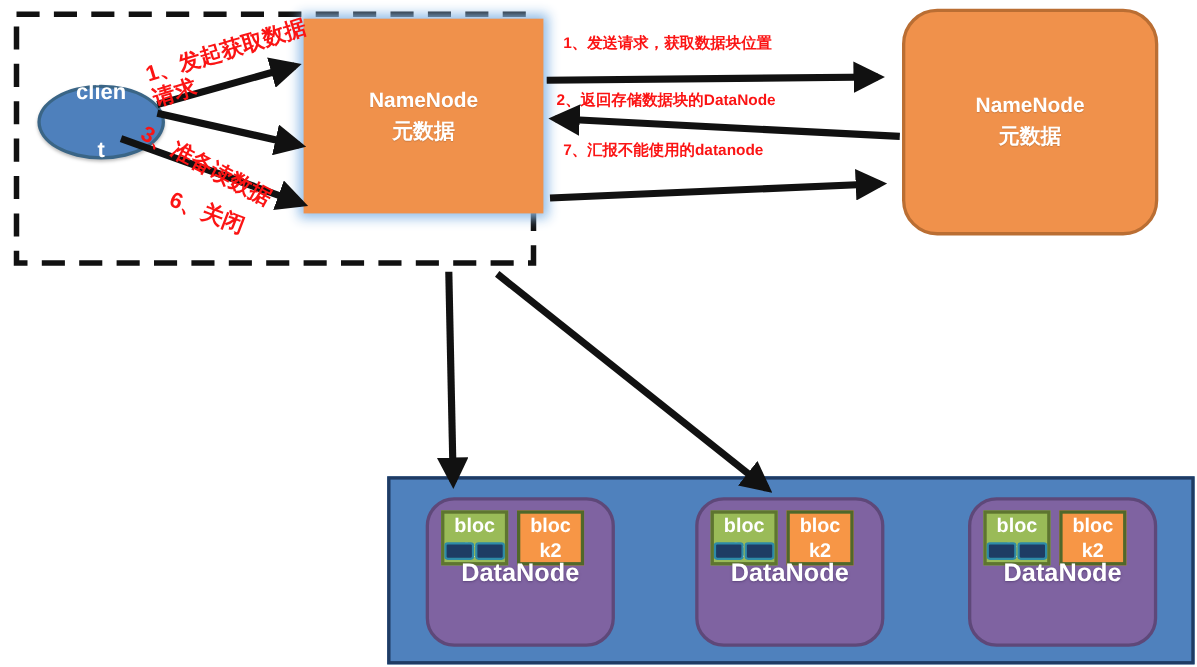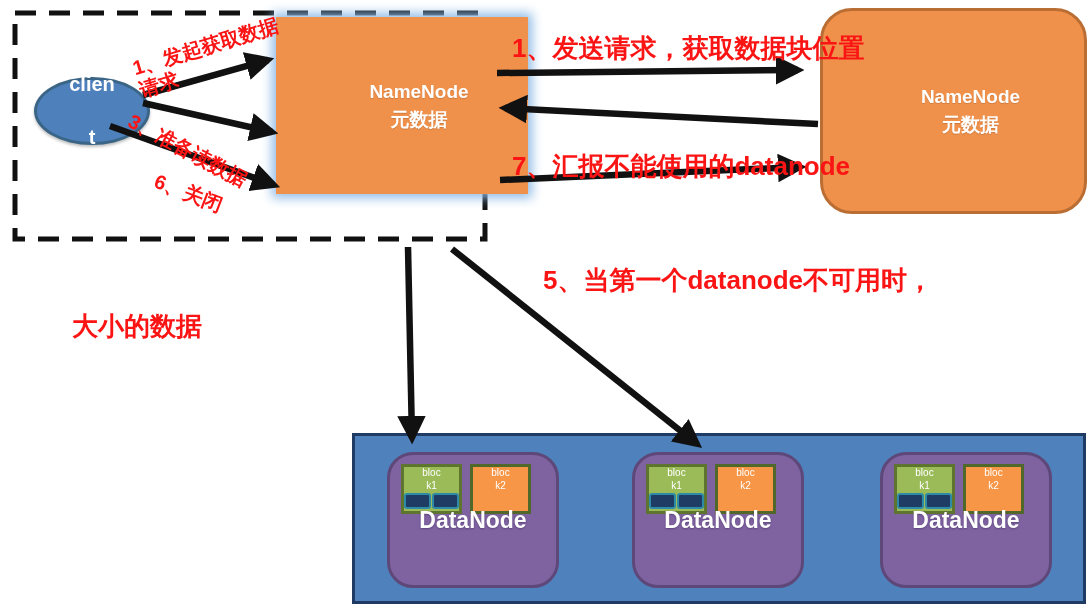--- a/index.html
+++ b/index.html
@@ -20,53 +20,53 @@
     display:flex;flex-direction:column;align-items:center;justify-content:center;
     color:#fff;font-weight:bold;font-size:20px;line-height:1.05;
     box-shadow:0 2px 3px rgba(0,0,0,0.25);
     gap:32px;
   }
 
   
   .nn{
     display:flex;flex-direction:column;align-items:center;justify-content:center;
     color:#fff;font-weight:bold;font-size:19px;line-height:1.45;
-    background:#F0914B;text-shadow:0 1px 1px rgba(0,0,0,0.15);padding-left:34px;
+    background:#F0914B;text-shadow:0 1px 1px rgba(0,0,0,0.15);
   }
   .nn-left{
     left:276px;top:17px;width:218px;height:177px;
     box-shadow:0 0 10px 4px rgba(140,185,230,0.95);
   }
   .nn-right{
     left:820px;top:8px;width:227px;height:200px;
     border:3px solid #BA6E33;border-radius:32px;
   }
 
   
-  .red{color:#FB1414;font-weight:bold;font-size:26px;white-space:nowrap;}
+  .red{color:#FB1414;font-weight:bold;font-size:14px;white-space:nowrap;}
   .rot{transform-origin:left top;}
 
   
   .cluster{
     left:352px;top:433px;width:728px;height:165px;
     background:#4F81BD;border:3px solid #1F3B63;
   }
   .dn-box{
     top:452px;width:166px;height:130px;
     background:#7F63A1;border:3px solid #5E4879;border-radius:26px;
   }
   .dn-label{
     position:absolute;top:52px;left:0;width:100%;text-align:center;
     color:#ffffff;font-weight:bold;font-size:23px;
     text-shadow:0 1px 2px rgba(60,40,90,0.5);
   }
   .blk{
     position:absolute;top:9px;width:55px;height:44px;
-    display:flex;flex-direction:column;align-items:center;justify-content:flex-start;
-    color:#fff;font-weight:normal;font-size:10px;line-height:1.25;
+    display:flex;flex-direction:column;align-items:center;justify-content:center;
+    color:#fff;font-weight:bold;font-size:18px;line-height:1.25;
   }
   .blk-green{left:11px;background:#9ABB58;border:3px solid #5E7530;}
   .blk-orange{left:80px;background:#F79646;border:3px solid #50682A;}
   .chip{
     position:absolute;bottom:2px;width:23px;height:12px;
     background:#1E3C64;border:2px solid #2E8BA8;border-radius:3px;
   }
   .chip-l{left:0px;} .chip-r{right:0px;}
 </style>
 </head>
@@ -154,23 +154,22 @@
   </svg>
 
   <div class="abs red rot" style="left:130px;top:58px;transform:rotate(-17deg);font-size:20px;line-height:1.15;z-index:5">
     <div>1、发起获取数据</div>
     <div>请求</div>
   </div>
   <div class="abs red rot" style="left:136px;top:108px;transform:rotate(28deg);font-size:20px;z-index:5">3、准备读数据</div>
   <div class="abs red rot" style="left:160px;top:168px;transform:rotate(21deg);font-size:20px;z-index:5">6、关闭</div>
 
   <div class="abs red" style="left:512px;top:31px;z-index:5">1、发送请求，获取数据块位置</div>
-  <div class="abs red" style="left:512px;top:149px;z-index:5">7、汇报不能使用的datanode</div>
+  <div class="abs red" style="left:506px;top:82px;z-index:5">2、返回存储数据块的DataNode</div>
+  <div class="abs red" style="left:512px;top:128px;z-index:5">7、汇报不能使用的datanode</div>
 
   <div class="abs red" style="left:72px;top:308px;line-height:1.4;z-index:5">
-    <div>大小的数据</div>
   </div>
 
   <div class="abs red" style="left:543px;top:262px;line-height:1.4;z-index:5">
-    <div>5、当第一个datanode不可用时，</div>
   </div>
 
 </div>
 
 </body></html>

